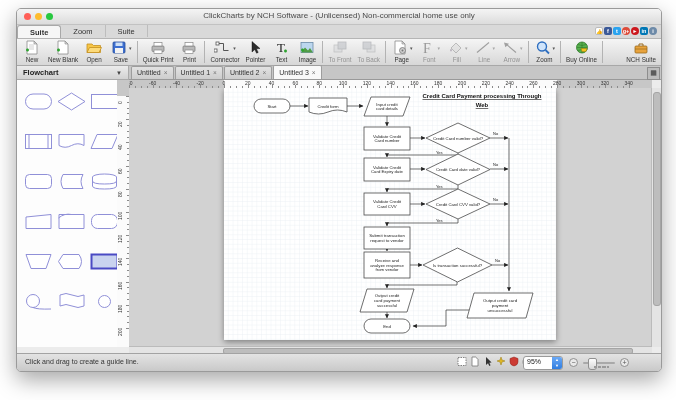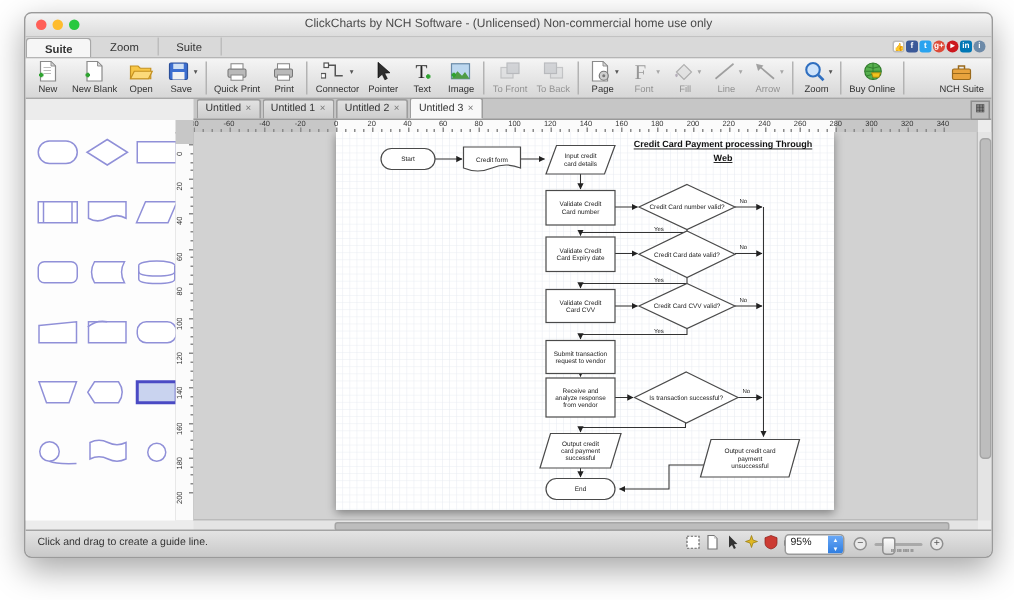--- a/index.html
+++ b/index.html
@@ -323,20 +323,24 @@
                 <rect x="3" y="6" width="12" height="7" rx="1" fill="#e8a33d" stroke="#9a6a1c" stroke-width="0.8"></rect>
                 <path d="M7,6 v-2 h4 v2" fill="none" stroke="#9a6a1c" stroke-width="1"></path>
                 <path d="M3,9 h12" stroke="#9a6a1c" stroke-width="0.7"></path>
               </svg>
             </span>
             <span class="lb">NCH Suite</span>
           </div>
         </div>
       </div>
 
+    <div id="panelhead">
+      <span>Flowchart</span>
+      <span class="caret">▼</span>
+    </div>
     <div id="doctabs">
         <span class="dtab"><span>Untitled</span><span class="x">×</span></span>
         <span class="dtab"><span>Untitled 1</span><span class="x">×</span></span>
         <span class="dtab"><span>Untitled 2</span><span class="x">×</span></span>
         <span class="dtab active"><span>Untitled 3</span><span class="x">×</span></span>
       </div>
     <div id="corner-ic">▦</div>
 
     <div id="sidebar">
       <div id="shape-grid">

